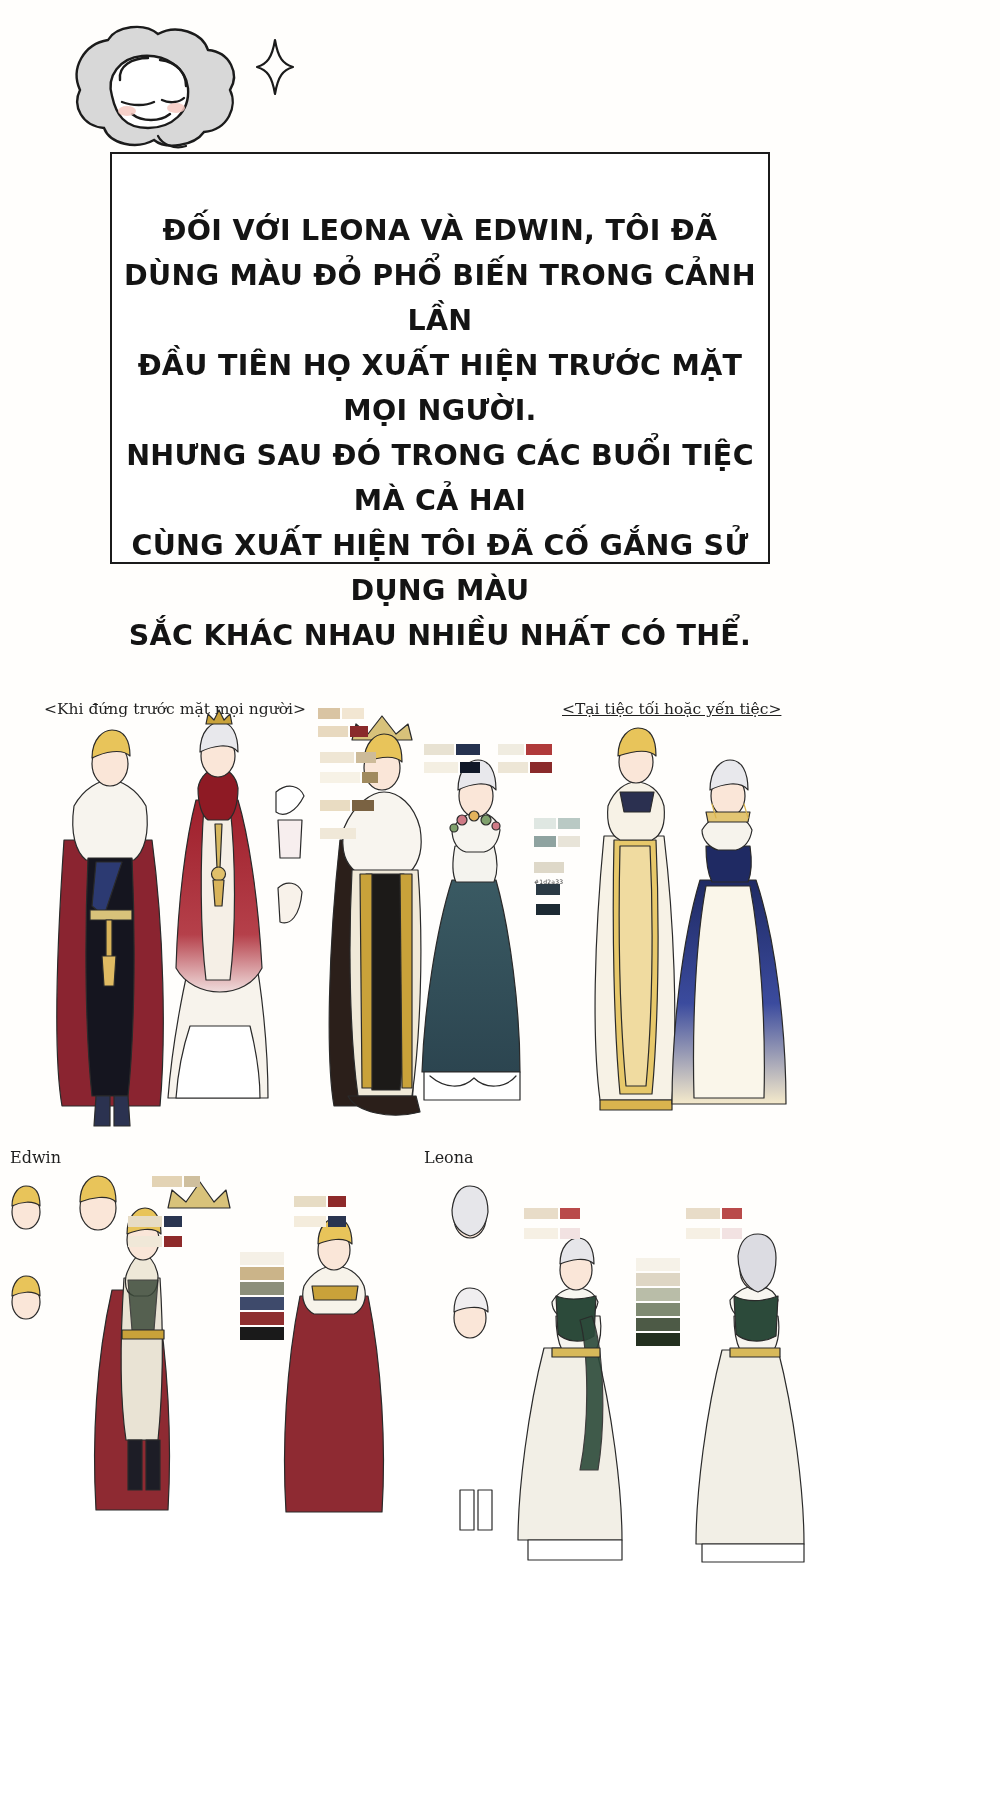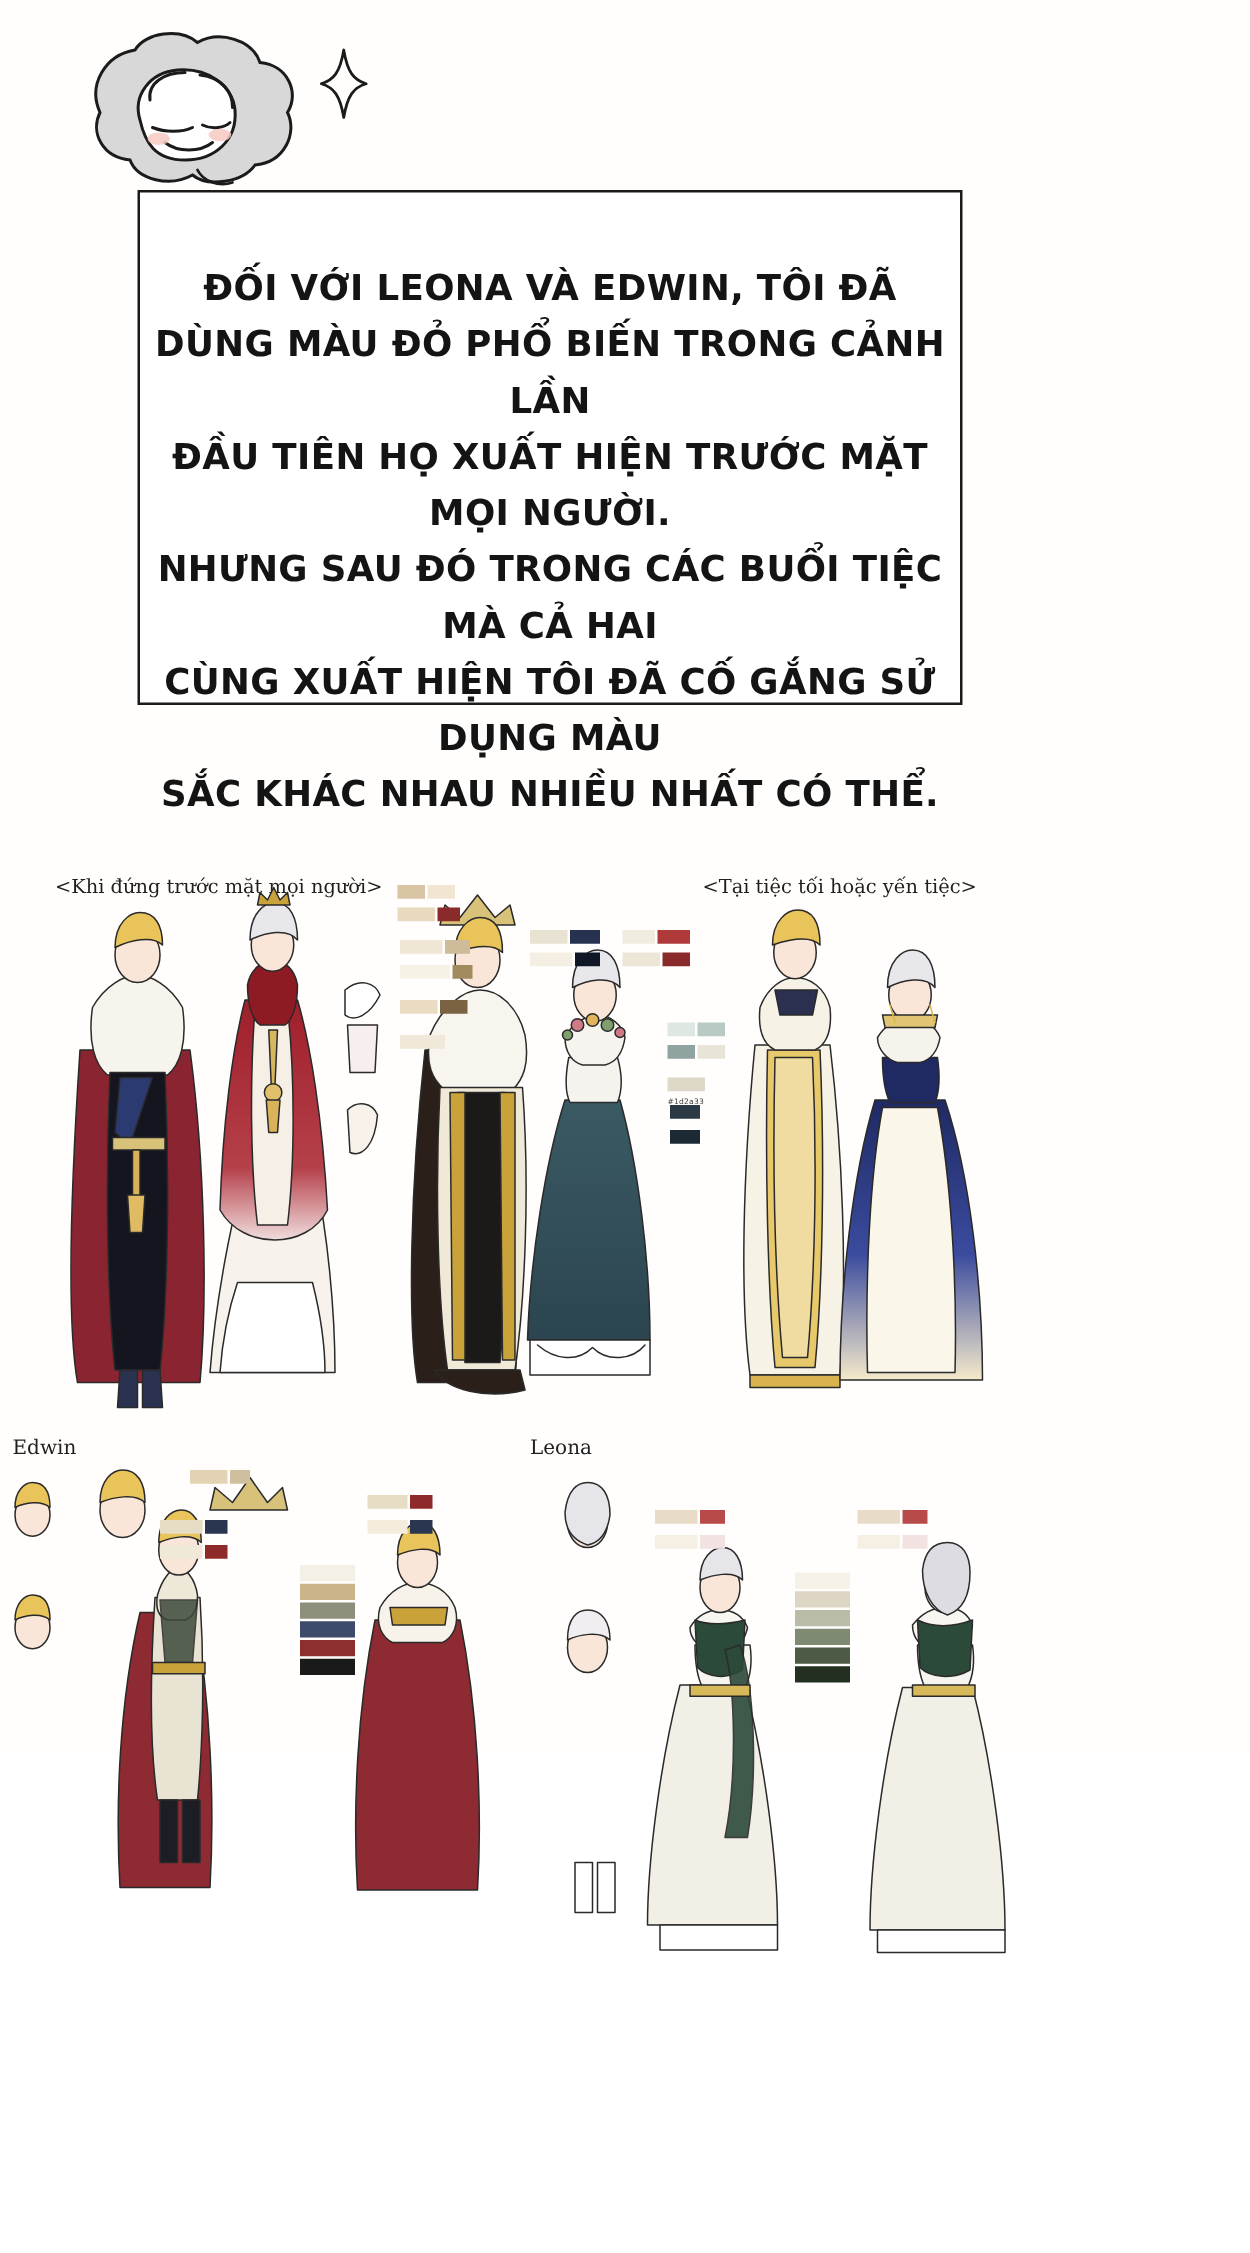--- a/index.html
+++ b/index.html
@@ -82,21 +82,21 @@
 
   
   .sec-label {
     position: absolute;
     font-family: "DejaVu Serif", serif;
     font-size: 15.5px;
     color: #1f1f1f;
     white-space: nowrap;
   }
   #label-public { left: 44px; top: 700px; }
-  #label-party  { left: 562px; top: 700px; }
+  #label-party  { left: 562px; top: 700px; text-decoration: underline; }
   #label-edwin  { left: 10px; top: 1148px; font-size: 16px; }
   #label-leona  { left: 424px; top: 1148px; font-size: 16px; }
 
   
   .art-layer {
     position: absolute;
     left: 0; top: 0;
     width: 1000px;
     height: 1802px;
     pointer-events: none;

